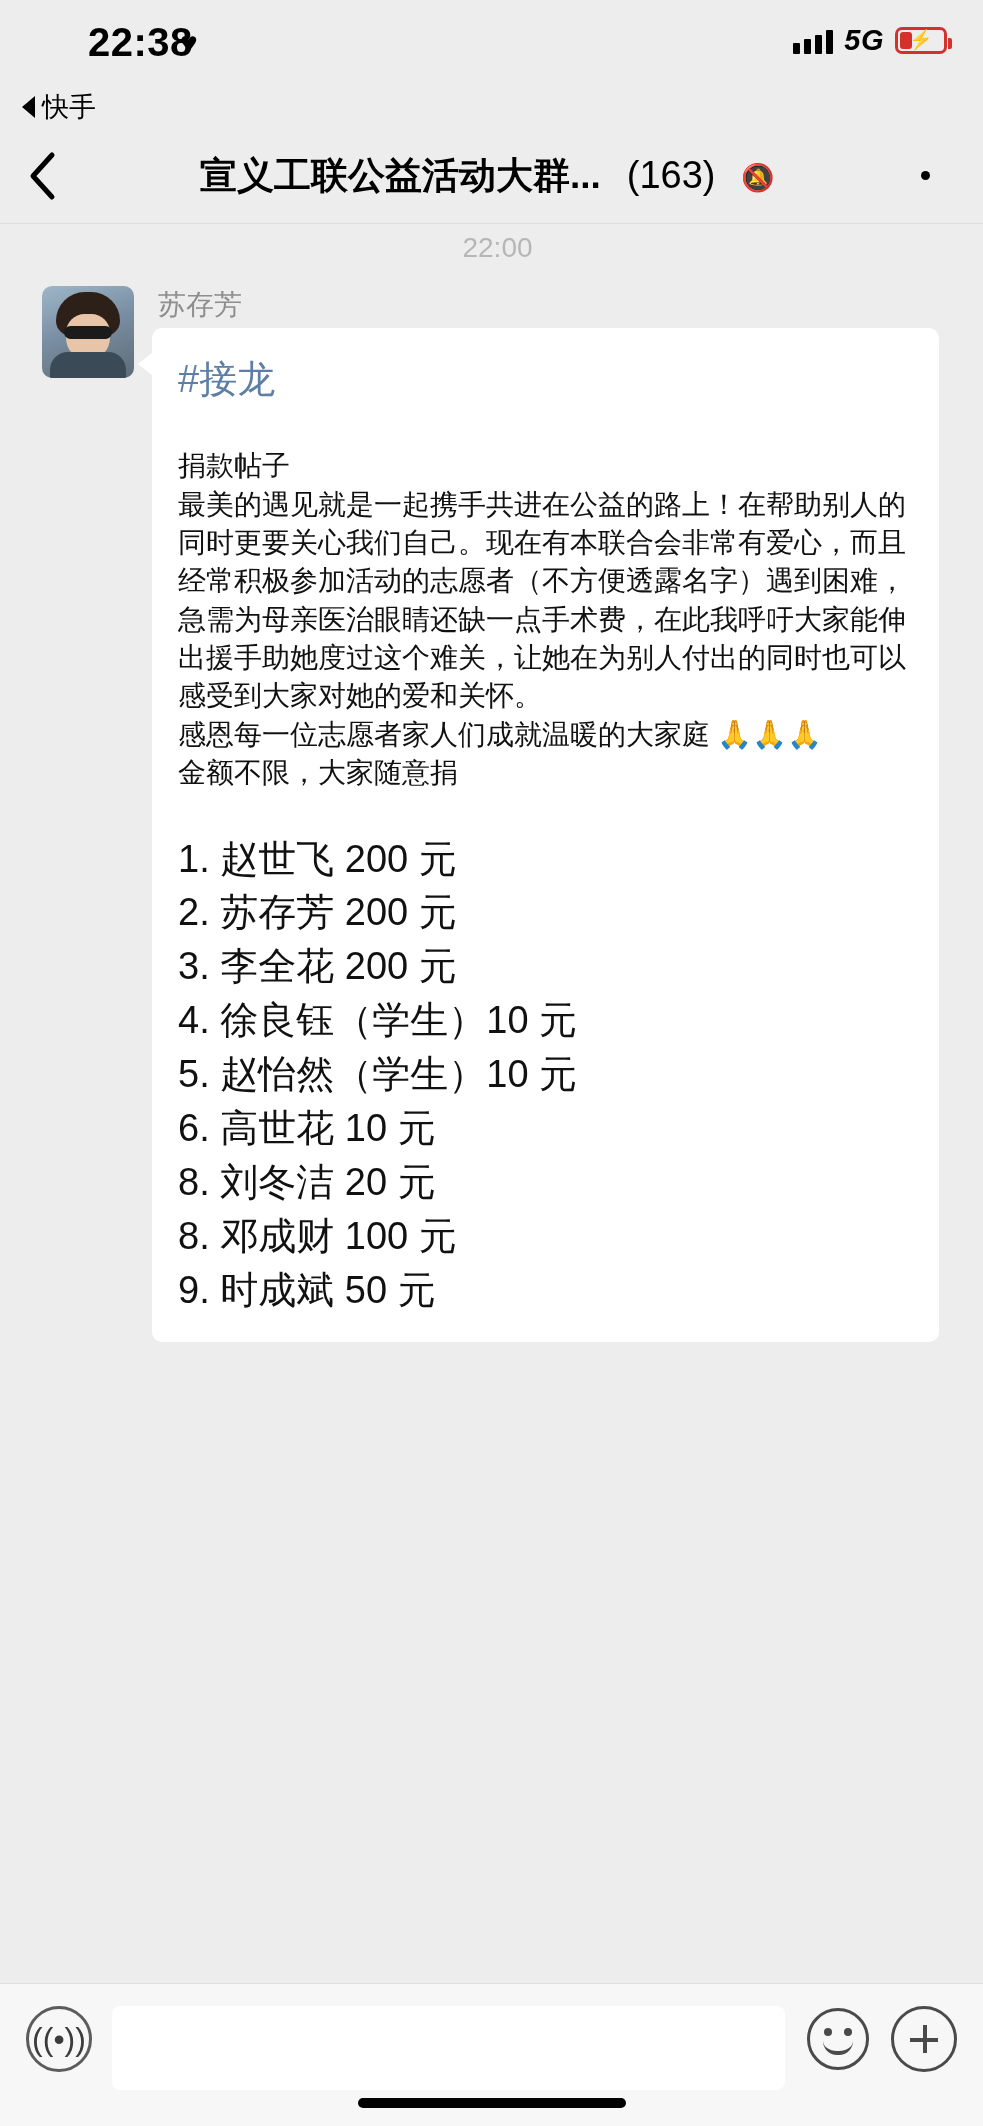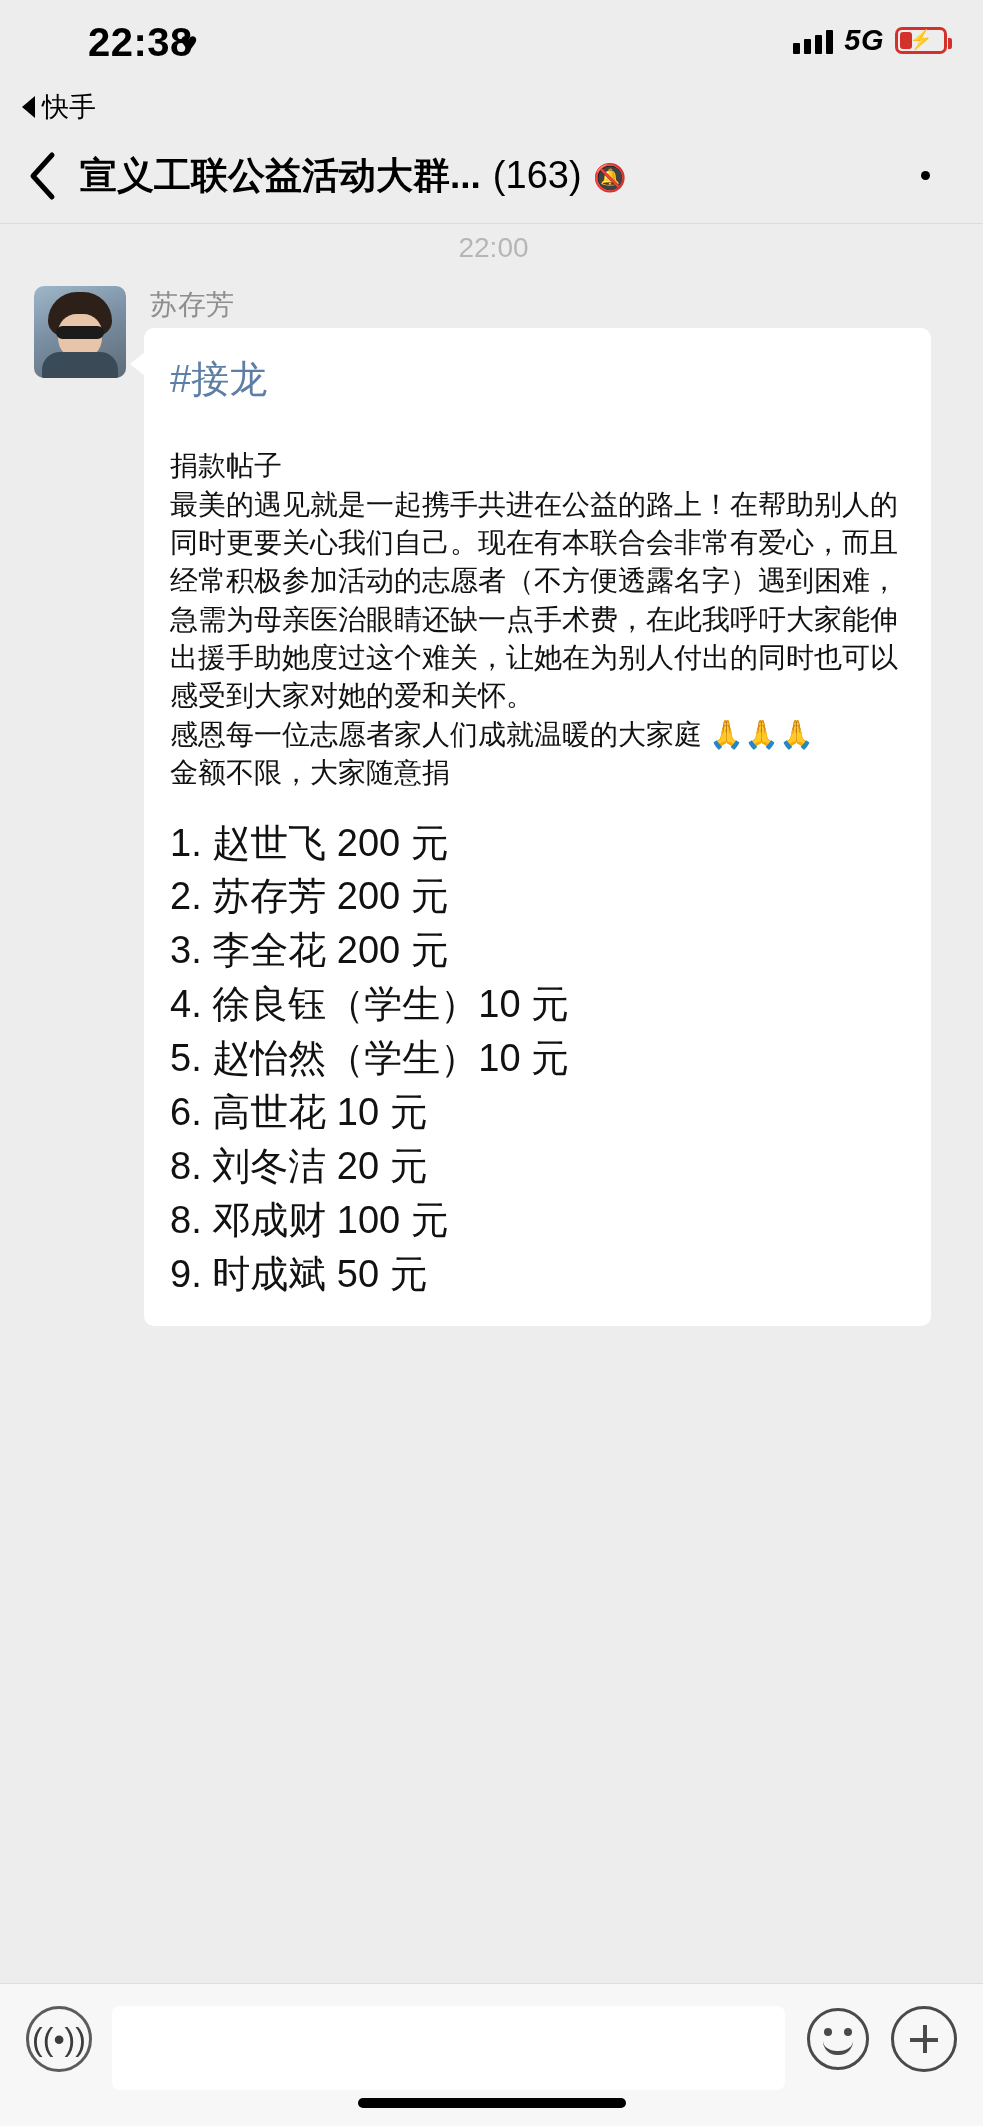--- a/index.html
+++ b/index.html
@@ -101,22 +101,22 @@
     padding: 0 28px;
     border-bottom: 1px solid #dcdcdc;
   }
   .nav-back {
     width: 46px; height: 60px;
     display:flex; align-items:center; justify-content:flex-start;
   }
   .nav-back svg { display:block; }
   .nav-center {
     flex:1;
-    display:flex; align-items:center; 
-    gap: 12px;
+    display:flex; align-items:center; justify-content:center;
+    gap: 26px;
     padding-left: 6px;
   }
   .nav-title {
     font-size: 37px;
     font-weight: bold;
     color:#000;
     max-width: 500px;
     white-space: nowrap;
     overflow:hidden;
     text-overflow: ellipsis;
@@ -129,21 +129,21 @@
     gap:7px;
   }
   .nav-more i { width:9px;height:9px;border-radius:50%;background:#000; display:block;}
 
   
   .chat {
     position:relative;
     background:#ededed;
     height: 1801px;
     overflow:hidden;
-    padding: 0 0 0 4px;
+    padding: 0 0 0 12px;
   }
   .ts {
     text-align:center;
     font-size: 28px;
     color:#b6b6b6;
     padding-top: 8px;
     height: 44px;
     overflow:hidden;
   }
   .msg {
@@ -213,21 +213,21 @@
   }
   .btext {
     font-size: 28px;
     line-height: 1.37;
     color:#111;
     white-space: pre-wrap;
     word-break: break-word;
     margin-top: 42px;
   }
   .blist {
-    margin-top: 24px;
+    margin-top: 40px;
     font-size: 38px;
     line-height: 1.42;
     color:#111;
   }
   .blist div { white-space: nowrap; }
 
   
   .inputbar {
     position:absolute;
     left:0; right:0; bottom:0;

